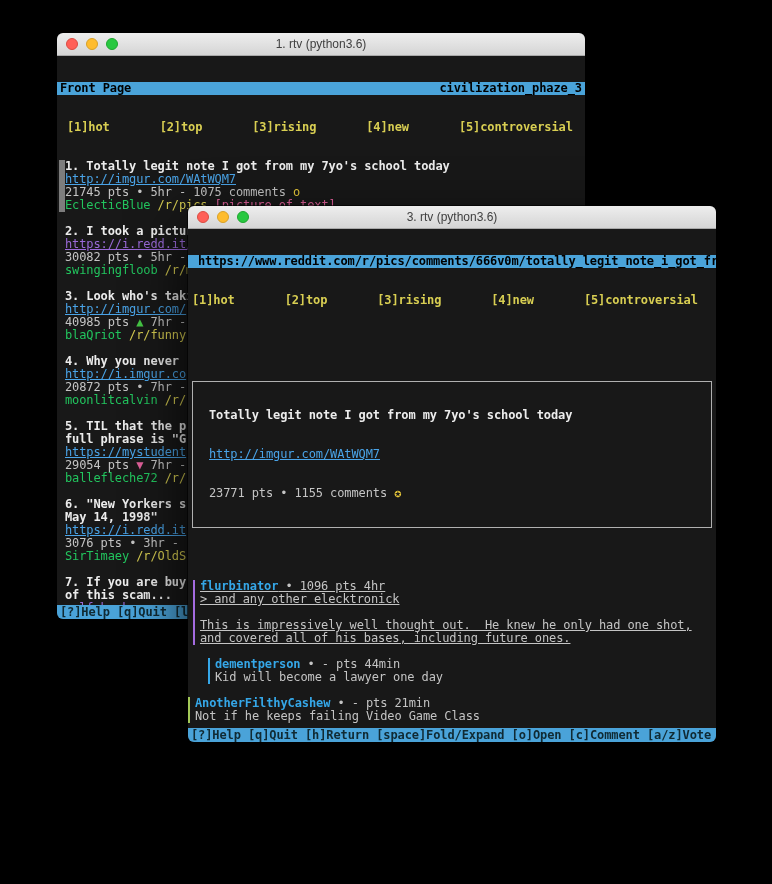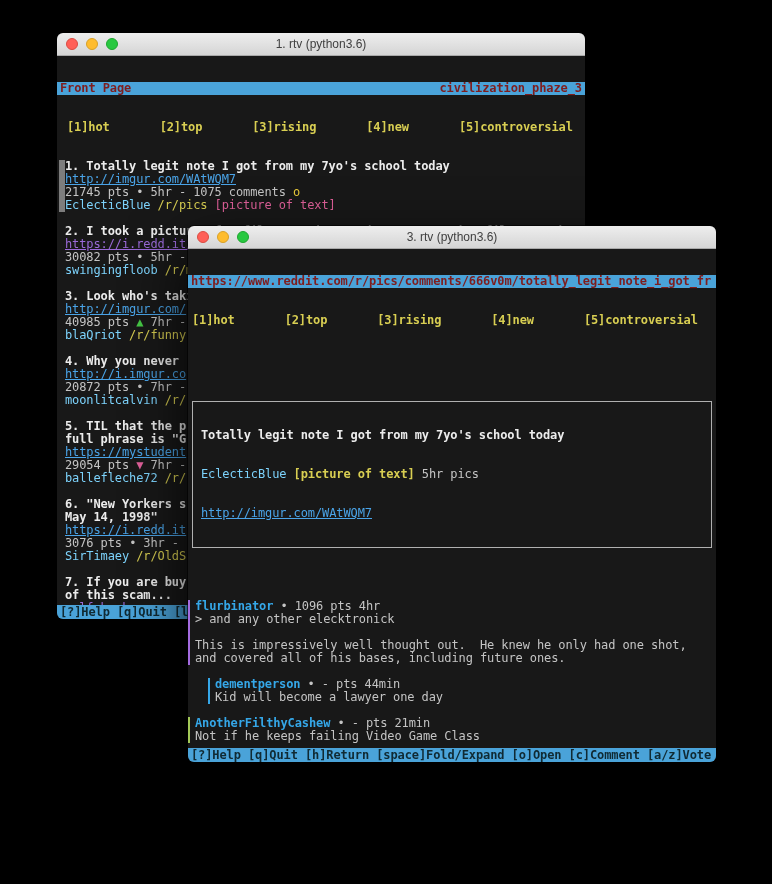--- a/index.html
+++ b/index.html
@@ -1,59 +1,59 @@
 <!DOCTYPE html>
 <html><head>
 <meta charset="utf-8">
 <style>
   html,body{margin:0;padding:0;}
   body{width:772px;height:884px;background:#000;position:relative;overflow:hidden;
        font-family:"DejaVu Sans Mono",monospace;}
   .window{position:absolute;border-radius:6px;background:#181818;overflow:hidden;
           box-shadow:0 14px 40px rgba(0,0,0,0.75),0 0 0 1px rgba(0,0,0,0.55);}
   .win-back{left:57px;top:33px;width:528px;height:586px;z-index:1;}
-  .win-front{left:188px;top:226px;width:528px;height:536px;z-index:2;
+  .win-front{left:188px;top:206px;width:528px;height:536px;z-index:2;
              box-shadow:0 22px 60px rgba(0,0,0,0.85),0 0 0 1px rgba(0,0,0,0.6);}
   .titlebar{height:22px;background:linear-gradient(#eeeeee,#d5d5d5);
             border-bottom:1px solid #a9a9a9;position:relative;display:flex;align-items:center;}
   .lights{display:flex;gap:8px;padding-left:9px;z-index:2;}
   .light{width:12px;height:12px;border-radius:50%;box-sizing:border-box;}
   .l-red{background:#ff5f57;border:1px solid #d94c42;}
   .l-yellow{background:#febc2e;border:1px solid #d8a027;}
   .l-green{background:#28c840;border:1px solid #1ea62f;}
   .wtitle{position:absolute;left:0;right:0;text-align:center;
           font-family:"Liberation Sans",sans-serif;font-size:12px;color:#404040;}
   .term{position:absolute;top:23px;left:0;right:0;bottom:0;background:#181818;
         font-size:12px;line-height:13px;letter-spacing:-0.1px;color:#c4c4c4;
         white-space:pre;overflow:hidden;}
   .row{height:13px;}
   .pad{padding-left:10px;}
   .fpad{padding-left:4px;}
-  .bluebar{background:#4aa3d9;color:#7f1d1d;font-weight:bold;}
+  .bluebar{background:#4aa3d9;color:#000000;font-weight:bold;}
   .hdr{display:flex;justify-content:space-between;padding:0 3px;}
   .statusbar{position:absolute;left:0;right:0;bottom:0;height:14px;
              background:#4aa3d9;color:#102a33;font-weight:bold;padding-left:3px;line-height:14px;}
   .tabs{color:#d8ce52;font-weight:bold;}
   .t-white{color:#ececec;font-weight:bold;}
   .t-meta{color:#c4c4c4;}
   .t-link{color:#4aa4e8;text-decoration:underline;cursor:pointer;}
   .t-link.visited{color:#9a6ad8;}
-  .t-user{color:#7dd3fc;}
+  .t-user{color:#22c55e;}
   .t-sub{color:#d8ce52;margin-top:12px;}
   .t-flair{color:#e0609a;}
   .t-flair-y{color:#d8ce52;font-weight:bold;}
   .t-gild{color:#e8c83a;}
   .t-up{color:#46c846;}
   .t-down{color:#e0609a;}
   .t-cuser{color:#35a7e8;font-weight:bold;}
   .post{position:relative;padding-left:8px;}
   .post.selected::before{content:"";position:absolute;left:2px;top:0;bottom:0;width:6px;background:#7d7d7d;}
-  .subbox{margin:9px 4px 26px 4px;border:1px solid #b0b0b0;padding:1px 8px;}
+  .subbox{margin:9px 4px 26px 4px;border:1px solid #b0b0b0;padding:1px 16px;}
   .comment{padding-left:5px;border-left:2px solid #888;}
-  .d0{}  .d1{margin-left:20px;}  .d2{}  .d3{margin-left:47px;}
+  .d0{margin-left:5px;text-decoration:underline;}  .d1{margin-left:20px;}  .d2{}  .d3{margin-left:47px;}
   .b0{border-left-color:#a46be0;} .b1{border-left-color:#35a7e8;}
   .b2{border-left-color:#a3c957;} .b3{border-left-color:#d8ce52;}
 </style>
 </head>
 <body>
 
 <div class="window win-back">
   <div class="titlebar">
     <div class="lights">
       <span class="light l-red"></span>
@@ -76,24 +76,24 @@
 <div class="window win-front">
   <div class="titlebar">
     <div class="lights">
       <span class="light l-red"></span>
       <span class="light l-yellow"></span>
       <span class="light l-green"></span>
     </div>
     <div class="wtitle">3. rtv (python3.6)</div>
   </div>
   <div class="term">
-    <div class="row bluebar" style="padding-left:3px;">https://www.reddit.com/r/pics/comments/666v0m/totally_legit_note_i_got_fr</div>
+    <div class="row bluebar" style="padding-left:10px;">https://www.reddit.com/r/pics/comments/666v0m/totally_legit_note_i_got_fr</div>
     <div class="row tabs fpad" id="front-tabs"><span>[1]hot</span>       <span>[2]top</span>       <span>[3]rising</span>       <span>[4]new</span>       <span>[5]controversial</span></div>
     <div class="row"></div>
     <div class="subbox">
       <div class="row"><span class="t-white">Totally legit note I got from my 7yo's school today</span></div>
-      <div class="row"><span class="t-user">EclecticBlue</span><span class="t-flair-y"> [picture of text]</span><span class="t-meta"> 5hr pics</span></div>
       <div class="row"><span class="t-link">http://imgur.com/WAtWQM7</span></div>
+      <div class="row"><span class="t-meta">23771 pts • 1155 comments </span><span class="t-gild">✪</span></div>
     </div>
     <div id="comments"><div class="comment d0 b0"><div class="row"><span class="t-cuser">flurbinator</span><span class="t-meta"> • 1096 pts 4hr</span></div><div class="row"><span class="t-meta">&gt; and any other elecktronick</span></div><div class="row"><span class="t-meta"></span></div><div class="row"><span class="t-meta">This is impressively well thought out.  He knew he only had one shot,</span></div><div class="row"><span class="t-meta">and covered all of his bases, including future ones.</span></div></div><div class="row"></div><div class="comment d1 b1"><div class="row"><span class="t-cuser">dementperson</span><span class="t-meta"> • - pts 44min</span></div><div class="row"><span class="t-meta">Kid will become a lawyer one day</span></div></div><div class="row"></div><div class="comment d2 b2"><div class="row"><span class="t-cuser">AnotherFilthyCashew</span><span class="t-meta"> • - pts 21min</span></div><div class="row"><span class="t-meta">Not if he keeps failing Video Game Class</span></div></div><div class="row"></div><div class="comment d3 b3"><div class="row"><span class="t-cuser">dmitryo</span><span class="t-meta"> • - pts 11min</span></div><div class="row"><span class="t-meta">Wait till he learns about cloud gaming.</span></div></div></div>
     <div class="statusbar">[?]Help [q]Quit [h]Return [space]Fold/Expand [o]Open [c]Comment [a/z]Vote</div>
   </div>
 </div>
 
 </body></html>

